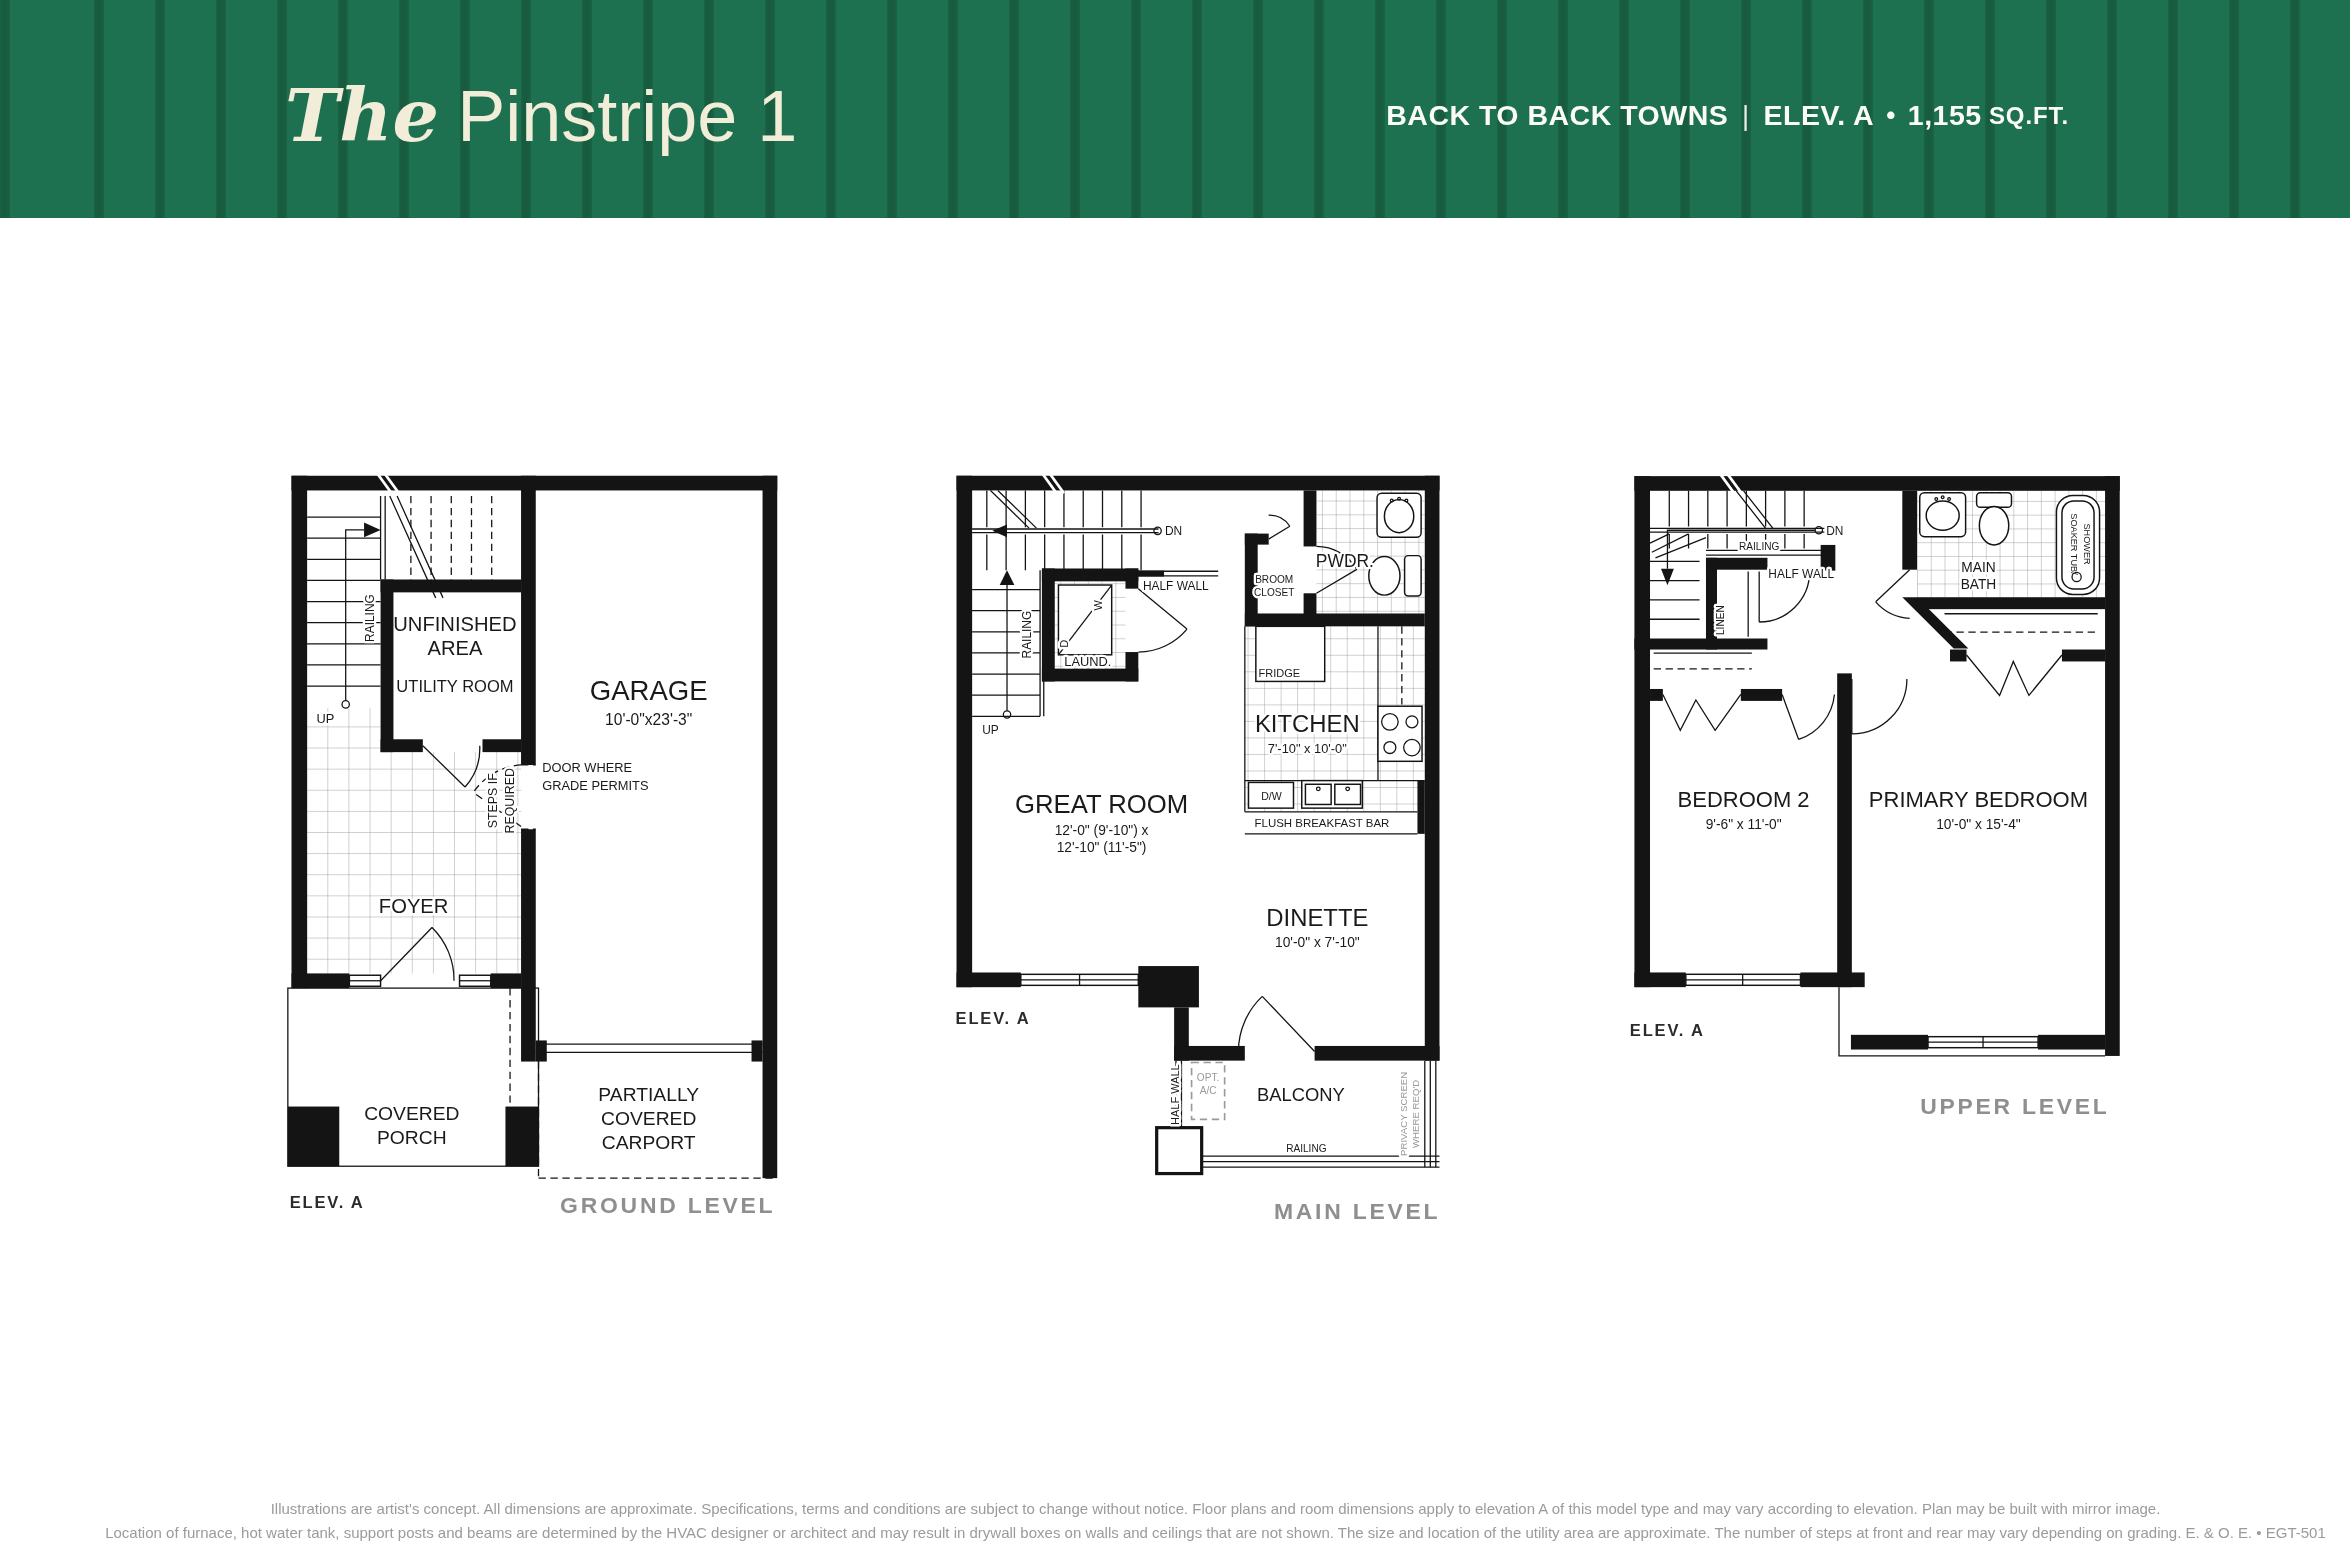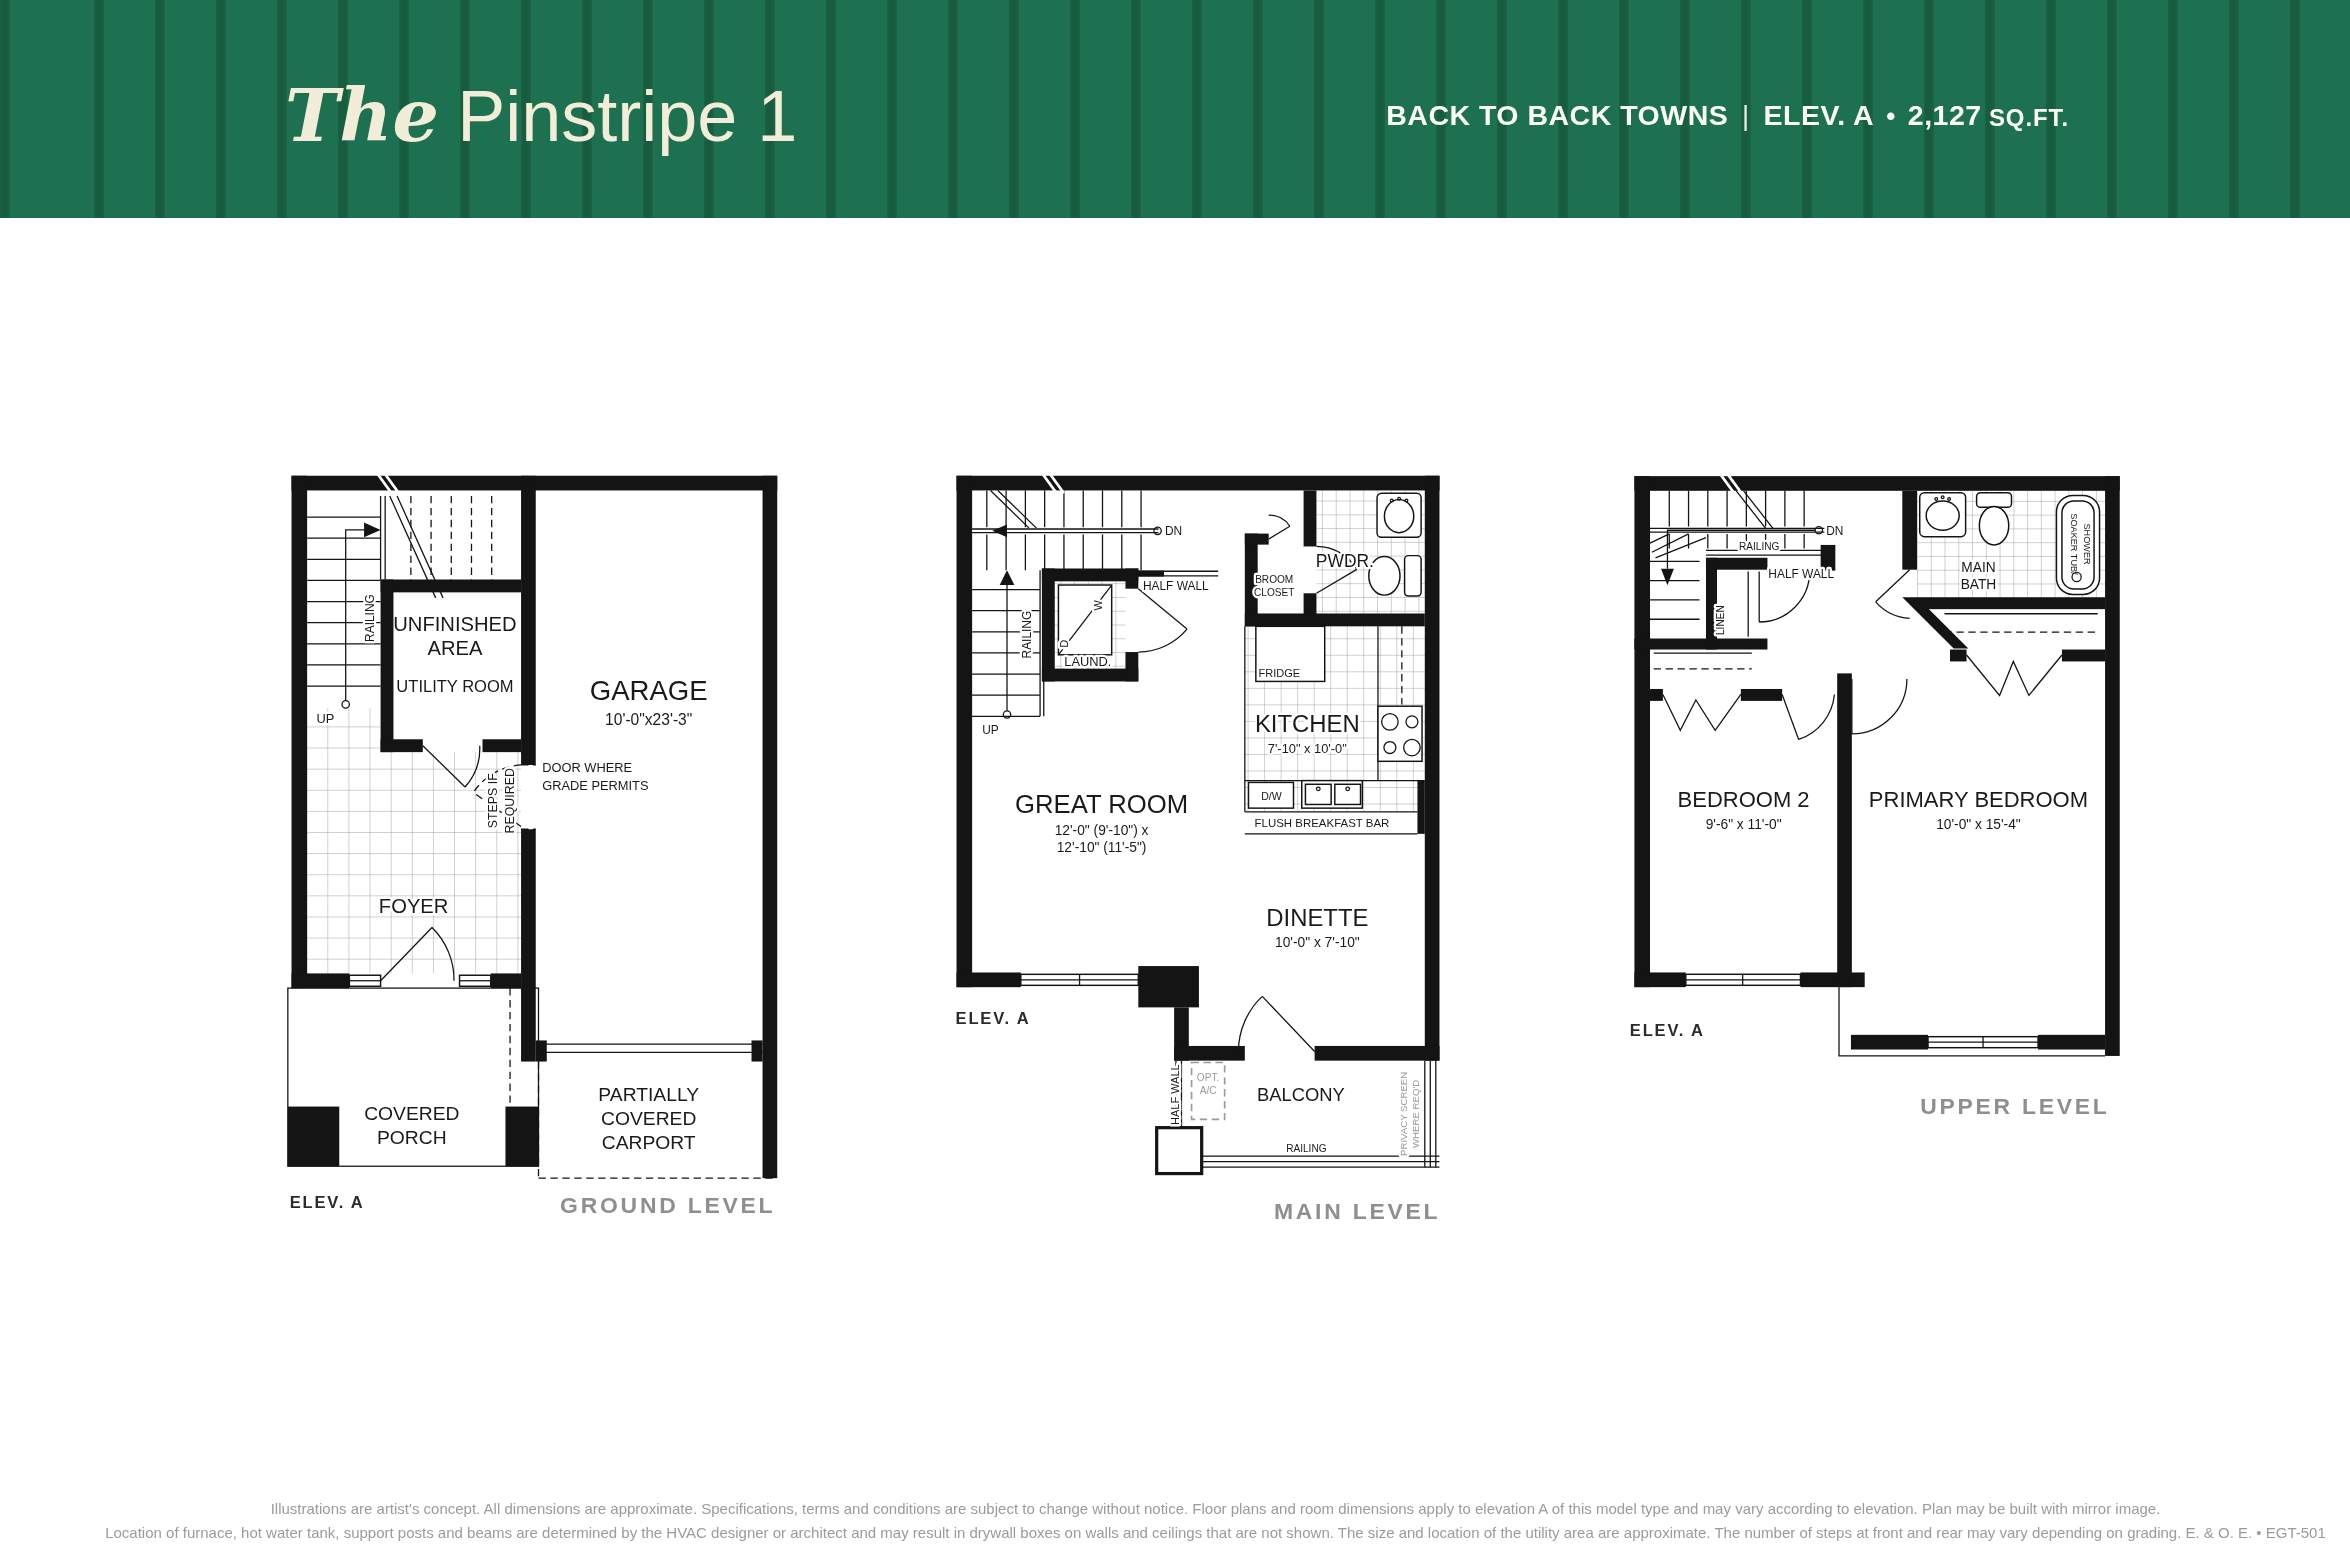--- a/index.html
+++ b/index.html
@@ -14,21 +14,21 @@
         #1E7150 0px, #1E7150 51px,
         #1A6446 51px, #175C3F 53px,
         #175C3F 58px, #1A6446 61px) ;
     background-position:43px 0;
     display:flex;align-items:center;justify-content:space-between;
     padding:13px 282px 0 285px;box-sizing:border-box;
   }
   .brand{display:flex;align-items:baseline;gap:18.4px;color:#F2EDD9;}
   .brand .the{font-family:"DejaVu Serif",serif;font-style:italic;font-weight:700;font-size:73px;line-height:1;}
   .brand .name{font-size:72px;font-weight:400;letter-spacing:0px;line-height:1;}
-  .specs{display:flex;align-items:flex-end;color:#FCFCF7;font-weight:700;font-size:28.5px;letter-spacing:0.5px;white-space:nowrap;}
+  .specs{display:flex;align-items:center;color:#FCFCF7;font-weight:700;font-size:28.5px;letter-spacing:0.5px;white-space:nowrap;}
   .specs .sep{font-weight:400;font-size:27.5px;margin:0 13.8px;opacity:.9;}
   .specs .dot{font-size:26px;margin:0 12px;}
   .specs .unit{font-size:24px;margin-left:7.3px;letter-spacing:0.9px;}
 
   
   svg.plan{position:absolute;}
   #plan-ground{left:285px;top:473px;}
   #plan-main{left:950px;top:473px;}
   #plan-upper{left:1628px;top:473px;}
 
@@ -62,21 +62,21 @@
   <header class="banner">
     <div class="brand">
       <span class="the">The</span>
       <span class="name">Pinstripe 1</span>
     </div>
     <div class="specs">
       <span>BACK TO BACK TOWNS</span>
       <span class="sep">|</span>
       <span>ELEV. A</span>
       <span class="dot">•</span>
-      <span>2,127</span>
+      <span>1,155</span>
       <span class="unit">SQ.FT.</span>
     </div>
   </header>
 
   <svg id="plan-ground" class="plan" width="496" height="808" viewBox="0 0 540 880">
     <defs>
       <pattern id="tileG" width="23" height="23" patternUnits="userSpaceOnUse">
         <path d="M23 0H0V23" fill="none" stroke="#9a9a9a" stroke-width="1"></path>
       </pattern>
     </defs>

